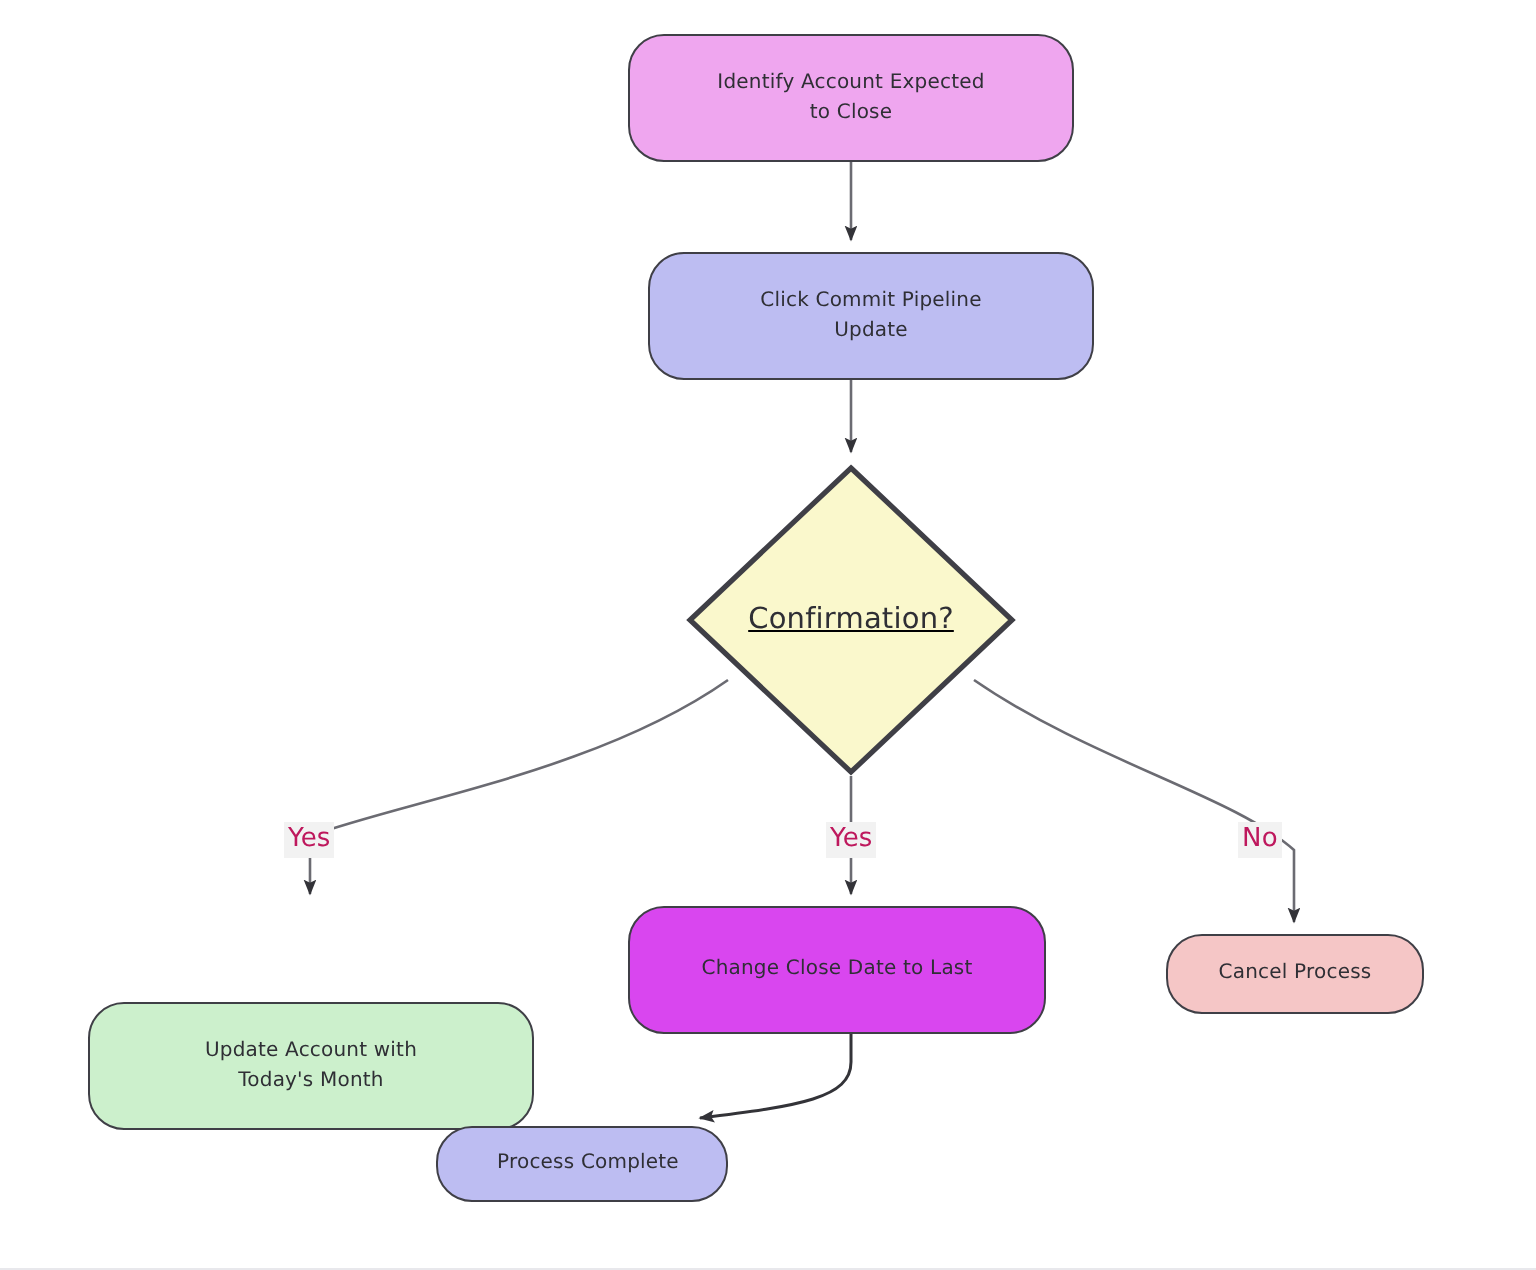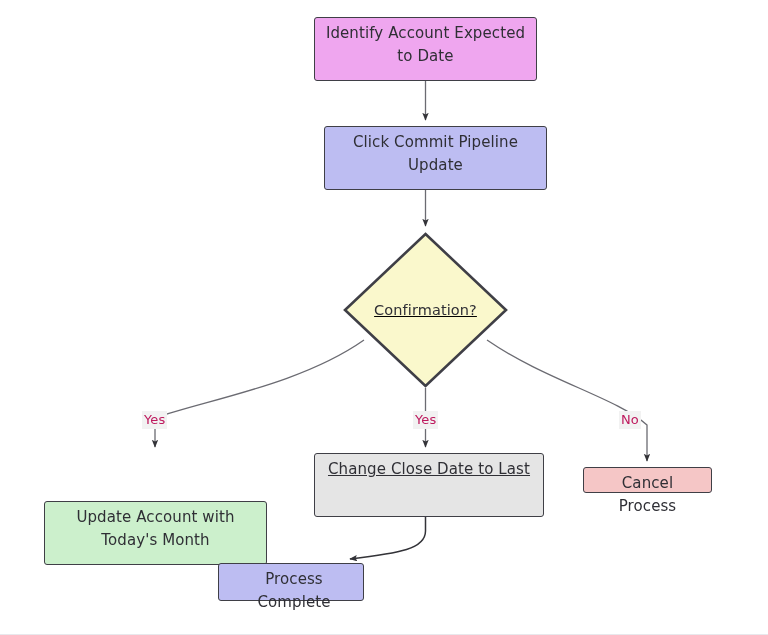--- a/index.html
+++ b/index.html
@@ -20,27 +20,27 @@
     position: absolute;
     left: 0;
     top: 0;
     width: 768px;
     height: 635px;
   }
   .node-box {
     position: absolute;
     box-sizing: border-box;
     border: 1.6px solid #3f3f46;
-    border-radius: 3px;
+    border-radius: 18px;
     display: flex;
-    align-items: flex-start;
+    align-items: center;
     justify-content: center;
     text-align: center;
     color: #2f2f35;
-    font-size: 15px;
+    font-size: 10px;
     line-height: 1.52;
     letter-spacing: 0.1px;
     padding: 4px 10px;
     z-index: 3;
   }
   .node-diamond-wrap {
     position: absolute;
     z-index: 3;
     display: flex;
     align-items: center;
@@ -93,21 +93,21 @@
   <path d="M 487 340 C 545 380, 617 398, 647 425 L 647 461" stroke="#6b6b72" stroke-width="1.3" fill="none" marker-end="url(#arrowhead)"></path>
 
   <path d="M 155 517 L 155 531 C 155 549, 180 553, 234 559" stroke="#333338" stroke-width="1.5" fill="none" marker-end="url(#arrowhead)"></path>
 
   <path d="M 425.5 517 L 425.5 531 C 425.5 549, 400 553, 350 559" stroke="#333338" stroke-width="1.5" fill="none" marker-end="url(#arrowhead)"></path>
 </svg>
 
 <div class="node-box" style="left:314px; top:17px; width:223px; height:64px; background:#EFA6EF;">
   <div>
     <span>Identify Account Expected</span><br>
-    <span>to Date</span>
+    <span>to Close</span>
   </div>
 </div>
 
 <div class="node-box" style="left:324px; top:126px; width:223px; height:64px; background:#BDBDF2;">
   <div>
     <span>Click Commit Pipeline</span><br>
     <span>Update</span>
   </div>
 </div>
 
@@ -124,25 +124,25 @@
 
 <div class="edge-label" style="left:619px; top:411px;">No</div>
 
 <div class="node-box" style="left:44px; top:453px; width:223px; height:64px; background:#CCF0CC;margin-top:48px;">
   <div>
     <span>Update Account with</span><br>
     <span>Today's Month</span>
   </div>
 </div>
 
-<div class="node-box" style="left:314px; top:453px; width:230px; height:64px; background:#e5e5e5;text-decoration:underline;">
+<div class="node-box" style="left:314px; top:453px; width:209px; height:64px; background:#d946ef;">
   <div>
     <span>Change Close Date to Last</span><br>
   </div>
 </div>
 
-<div class="node-box" style="left:583px; top:467px; width:129px; height:26px; background:#F5C6C6;">
+<div class="node-box" style="left:583px; top:467px; width:129px; height:40px; background:#F5C6C6;">
   <span>Cancel Process</span>
 </div>
 
 <div class="node-box" style="left:218px; top:563px; width:146px; height:38px; background:#BDBDF2;padding-left:16px;">
   <span>Process Complete</span>
 </div>
 
 </body></html>

